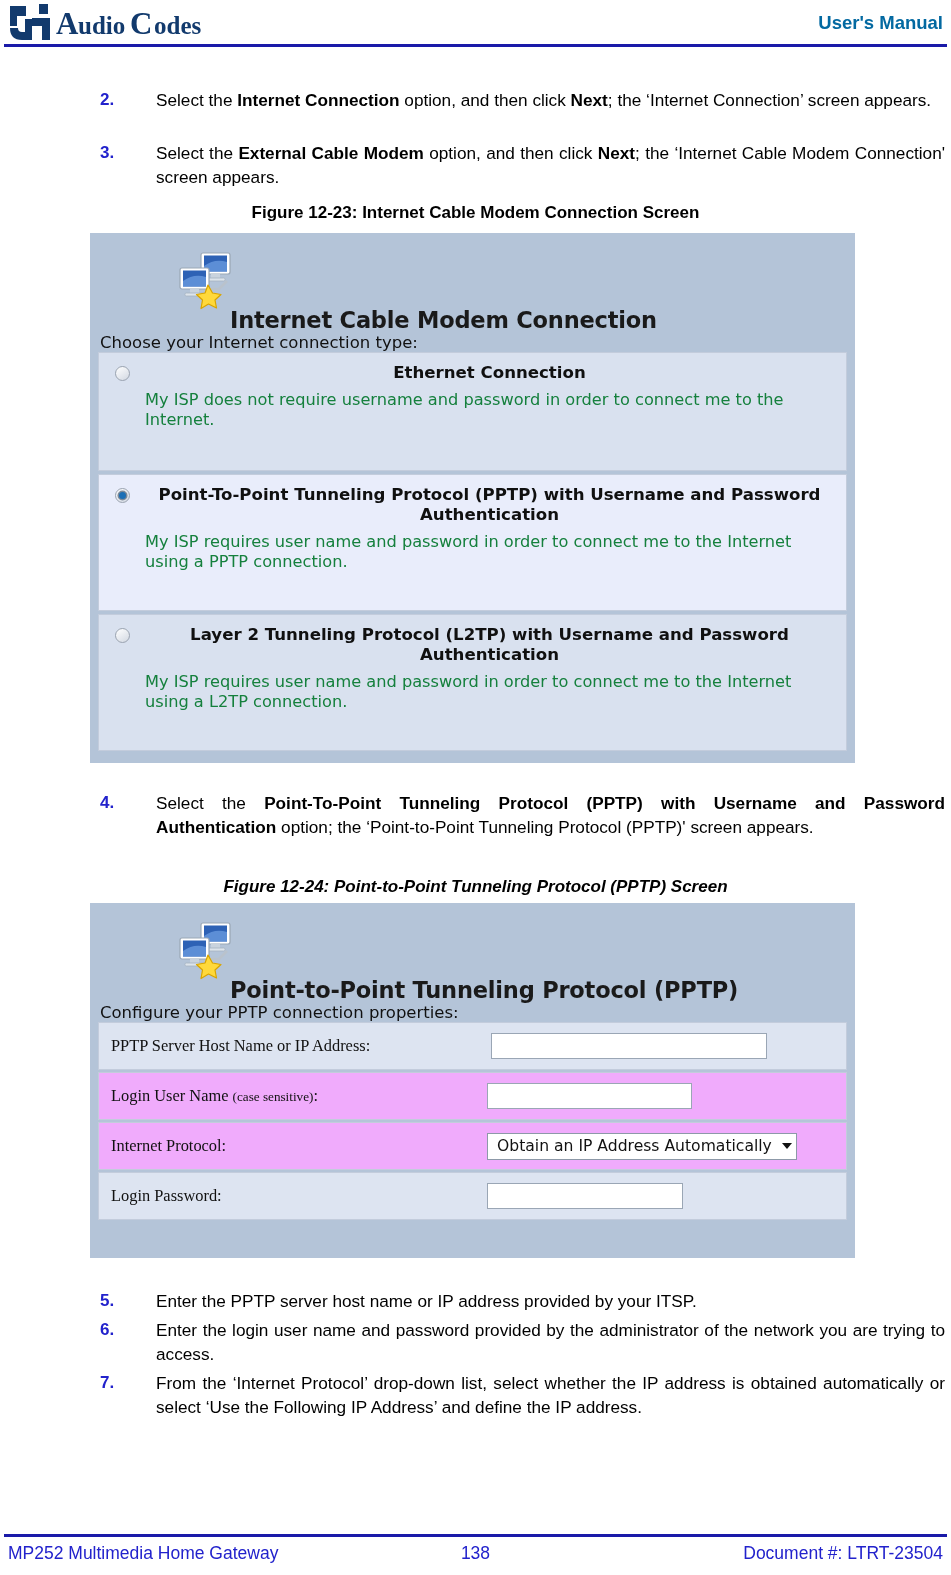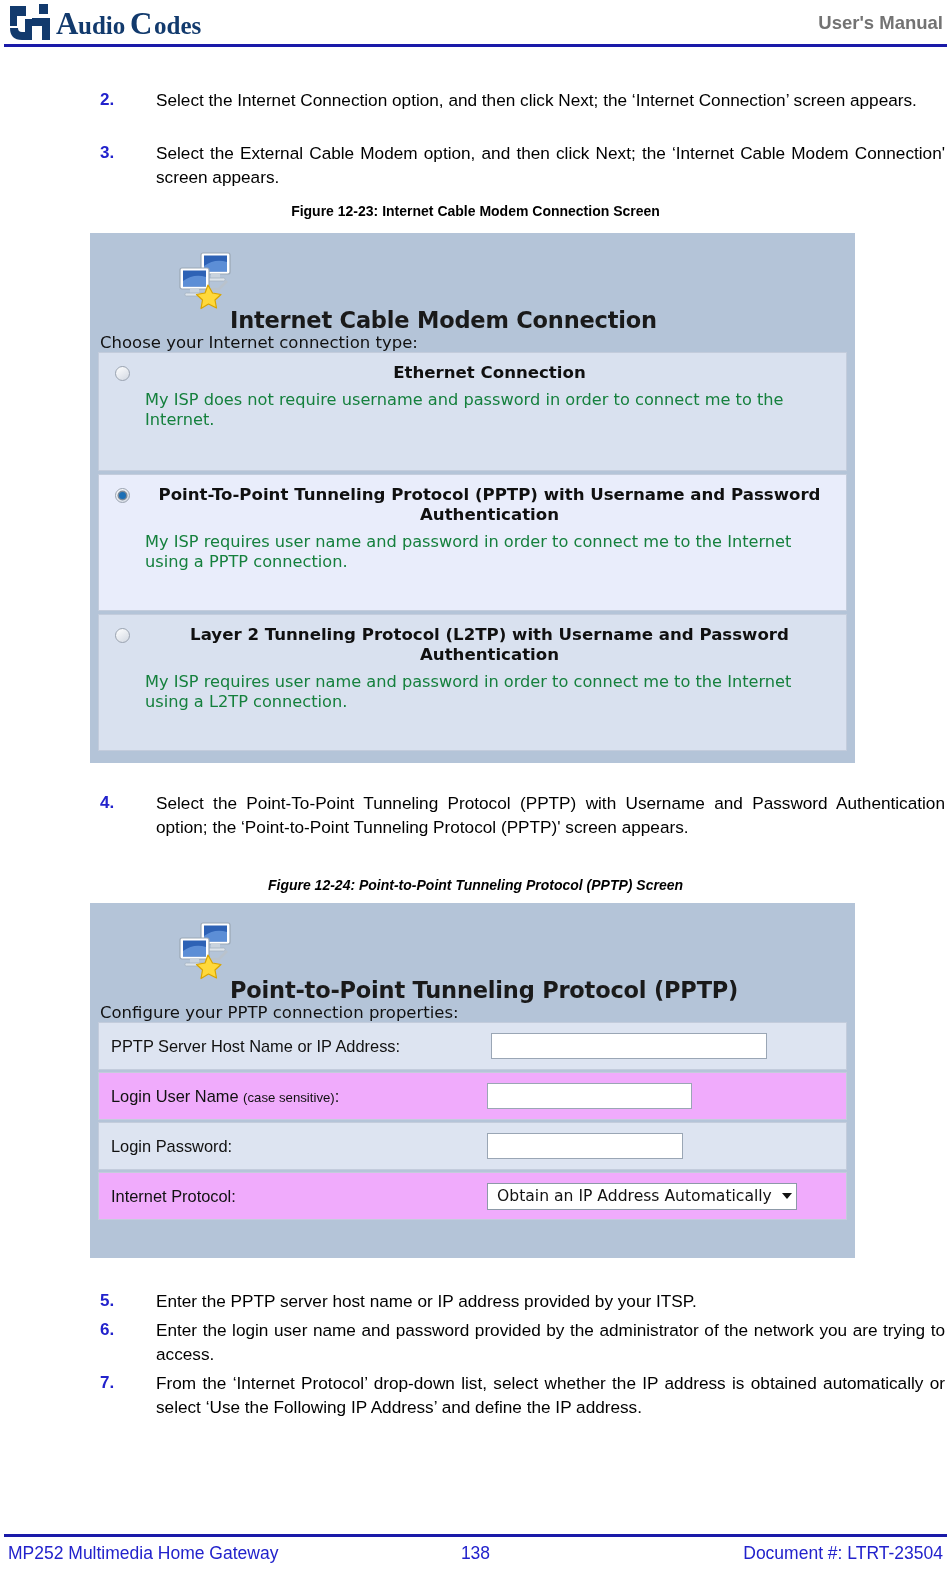--- a/index.html
+++ b/index.html
@@ -29,21 +29,21 @@
     width: 230px;
     height: 42px;
   }
   .logo svg { display: block; }
   .header-right {
     position: absolute;
     right: 8px;
     top: 12px;
     font-size: 18.5px;
     font-weight: bold;
-    color: #737373;
+    color: #0369a1;
     letter-spacing: 0px;
   }
   .header-rule {
     position: absolute;
     left: 4px; top: 44px;
     width: 943px;
     height: 2.5px;
     background: #1a1aa8;
   }
 
@@ -63,28 +63,28 @@
     color: #2222cc;
     font-weight: bold;
     font-size: 17px;
   }
   .step .body {
     margin-left: 56px;
     display: block;
     text-align: justify;
   }
   .step .body.nojust { text-align: left; }
-  b { font-weight: normal; margin-top: 36px; }
+  b { font-weight: bold; margin-top: 36px; }
 
   
   .fig-caption {
     position: absolute;
     width: 951px;
     text-align: center;
-    font-size: 14px;
+    font-size: 17px;
     font-weight: bold;
     color: #000;
   }
 
   
   .shot {
     position: absolute;
     background: #b4c4d8;
     box-sizing: border-box;
   }
@@ -174,21 +174,21 @@
     height: 46px;
     margin-bottom: 2px;
     display: flex;
     align-items: center;
     padding-left: 12px;
   }
   .frow.alt { background: #f0abfc; }
   .flabel {
     font-size: 16.4px;
     color: #111;
-    font-family: Liberation Sans, sans-serif;
+    font-family: Liberation Serif, serif;
     white-space: nowrap;
   }
   .flabel .small { font-size: 13.2px; }
   .finput {
     position: absolute;
     background: #ffffff;
     border: 1px solid #9aa6b5;
     height: 26px;
     box-sizing: border-box;
   }
@@ -362,33 +362,33 @@
     <div class="frow">
       <span class="flabel">PPTP Server Host Name or IP Address:</span>
       <span class="finput" style="left:392px; width:276px;"></span>
     </div>
 
     <div class="frow alt">
       <span class="flabel"><span>Login User Name </span><span class="small">(case sensitive)</span><span>:</span></span>
       <span class="finput" style="left:388px; width:205px;"></span>
     </div>
 
-    <div class="frow">
-      <span class="flabel">Login Password:</span>
-      <span class="finput" style="left:388px; width:196px;"></span>
-    </div>
-
     <div class="frow alt">
       <span class="flabel">Internet Protocol:</span>
       <span class="fselect" style="left:388px; width:310px;">
         <span>Obtain an IP Address Automatically</span>
         <span class="caret"></span>
       </span>
     </div>
 
+    <div class="frow">
+      <span class="flabel">Login Password:</span>
+      <span class="finput" style="left:388px; width:196px;"></span>
+    </div>
+
   </div>
 </div>
 
 <div class="step" style="left:100px; top:1289px; width:845px;">
   <span class="num">5.</span>
   <span class="body nojust"><span>Enter the PPTP server host name or IP address provided by your ITSP.</span></span>
 </div>
 <div class="step" style="left:100px; top:1318px; width:845px;">
   <span class="num">6.</span>
   <span class="body"><span>Enter the login user name and password provided by the administrator of the network you are trying to access.</span></span>

